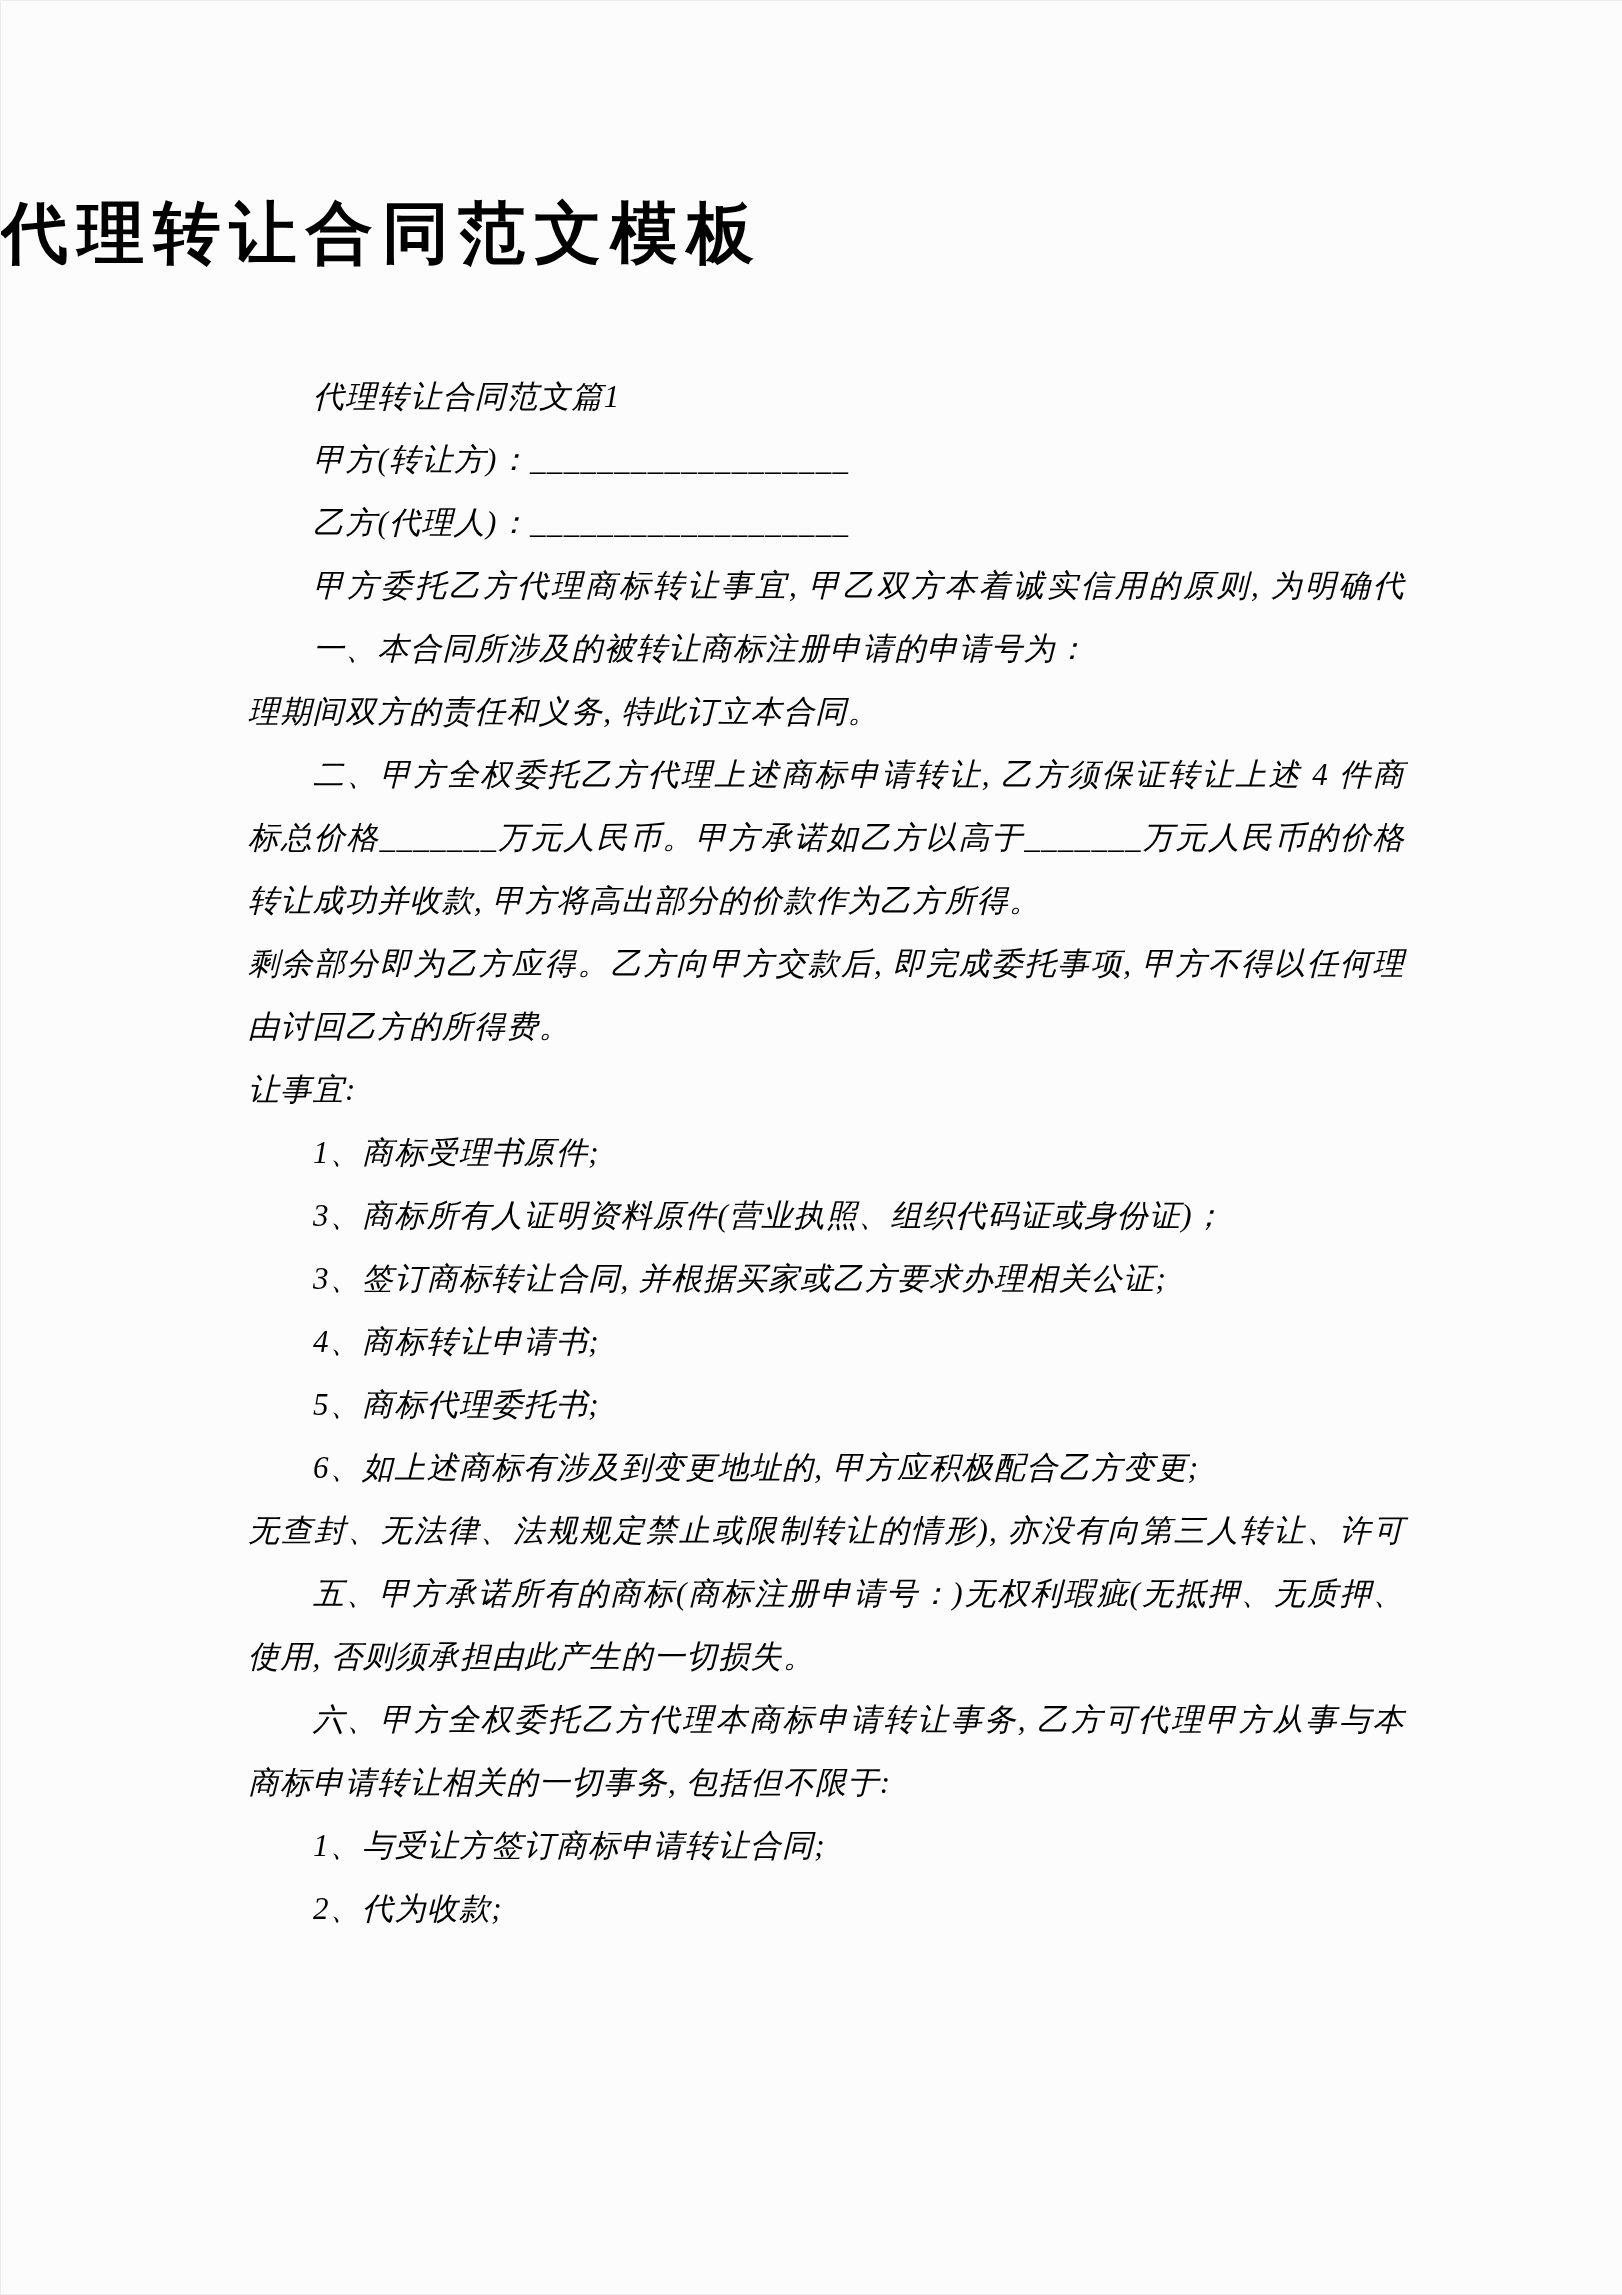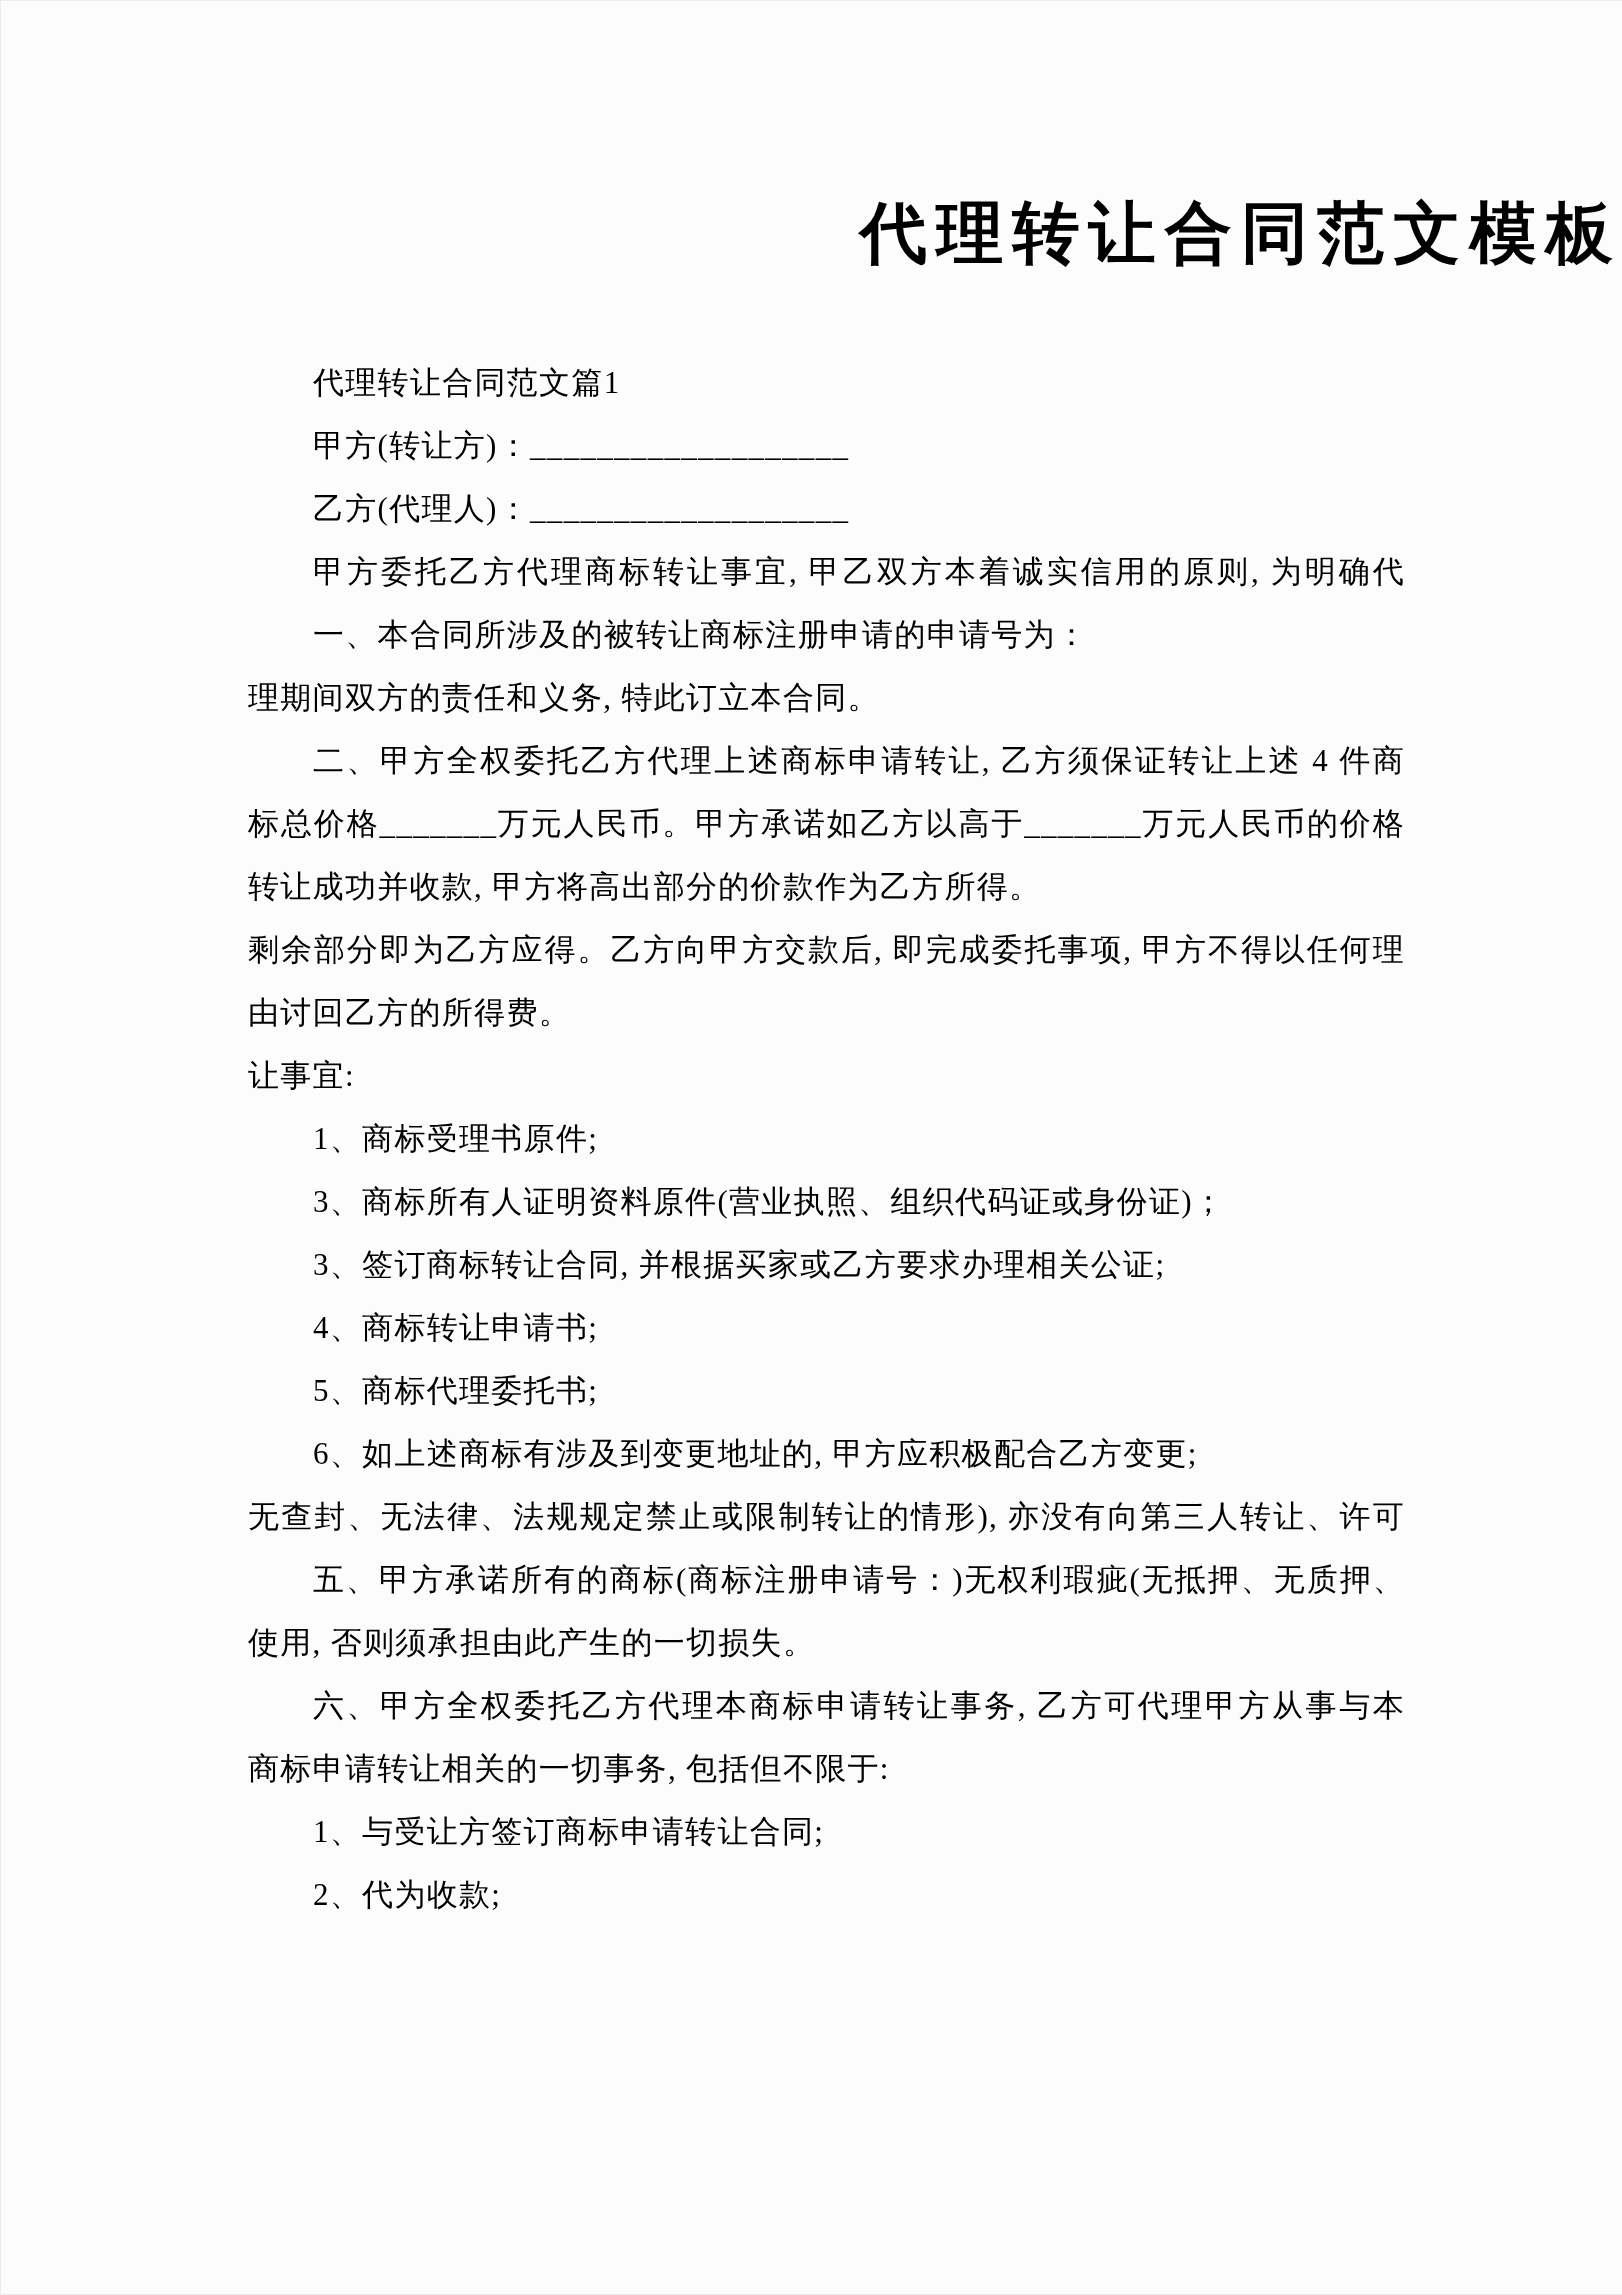--- a/index.html
+++ b/index.html
@@ -17,33 +17,34 @@
     overflow: hidden;
     box-sizing: border-box;
     border: 0.7px solid #ececec;
   }
   .title {
     position: absolute;
     top: 196px;
     left: 0;
     width: 100%;
     margin: 0;
-    text-align: right;
+    text-align: left;
     font-size: 67px;
     line-height: 73px;
     font-weight: bold;
     letter-spacing: 9.2px;
     white-space: nowrap;
   }
   .content {
     position: absolute;
-    top: 350px;
+    top: 364px;
     left: 247px;
     width: 1157px;
     font-size: 31px;
+    font-style: italic;
   }
   .line {
     height: 63px;
     line-height: 63px;
     letter-spacing: 1.3px;
     white-space: nowrap;
   }
   .line.indent {
     padding-left: 65px;
   }

